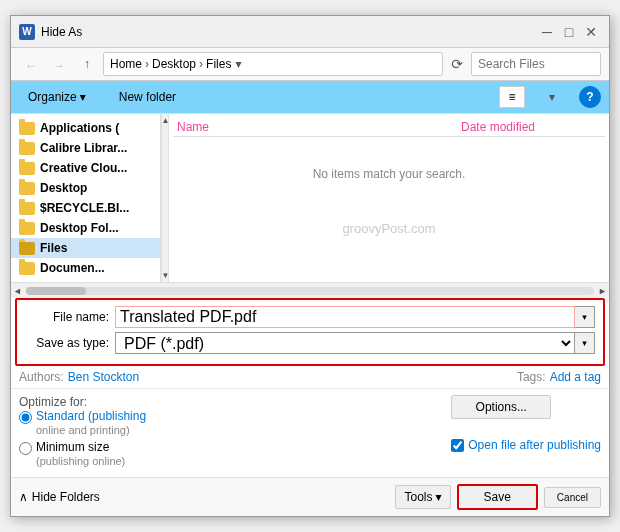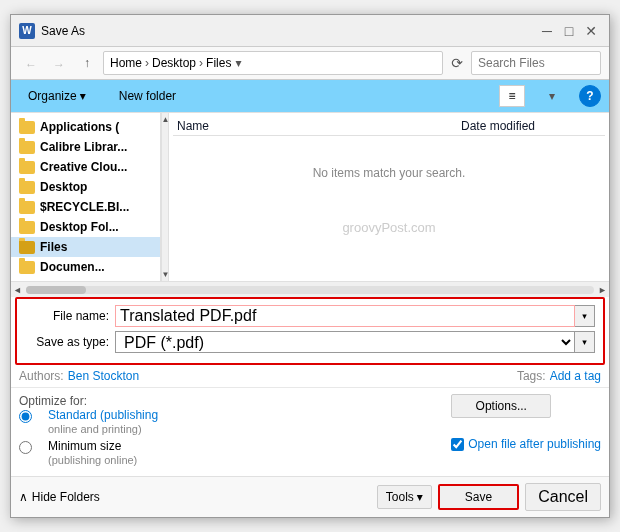--- a/index.html
+++ b/index.html
@@ -225,21 +225,21 @@
       flex: 1;
       padding: 4px;
       background: white;
       overflow: hidden;
     }
     .file-list-header {
       display: flex;
       border-bottom: 1px solid #e0e0e0;
       padding: 2px 4px;
       font-size: 12px;
-      color: #0f172a;
+      color: #ec4899;
     }
     .file-list-header .col-name { flex: 1; }
     .file-list-header .col-date { width: 140px; }
     .empty-message {
       padding: 30px;
       text-align: center;
       color: #888;
       font-size: 12px;
     }
     .watermark {
@@ -337,21 +337,21 @@
     }
     .optimize-label {
       font-size: 12px;
       color: #555;
       margin-bottom: 4px;
     }
     .radio-row {
       display: flex;
       align-items: flex-start;
       margin-bottom: 3px;
-      gap: 16px;
+      gap: 4px;
     }
     .radio-row input[type=radio] {
       margin-top: 2px;
       accent-color: #0078d7;
     }
     .radio-sub {
       font-size: 11px;
       color: #888;
     }
     .right-options {
@@ -421,40 +421,40 @@
       font-size: 12px;
       border-radius: 2px;
       font-weight: normal;
       min-width: 70px;
     }
     .cancel-btn {
       padding: 4px 12px;
       border: 1px solid #ccc;
       background: #f0f0f0;
       cursor: pointer;
-      font-size: 16px;
+      font-size: 10px;
       border-radius: 2px;
     }
 
     .filename-wrapper {
       margin: 0 4px;
       border: 2px solid #d00;
       border-radius: 2px;
     }
   </style>
 </head>
 <body>
 
 <div class="dialog">
 
   <div class="title-bar">
     <div class="title-bar-icon">
       <span>W</span>
     </div>
-    <span class="title-text">Save As</span>
+    <span class="title-text">Hide As</span>
     <div class="title-controls">
       <button class="title-btn">─</button>
       <button class="title-btn">□</button>
       <button class="title-btn close">✕</button>
     </div>
   </div>
 
   <div class="nav-bar">
     <button class="nav-btn disabled">←</button>
     <button class="nav-btn disabled">→</button>

